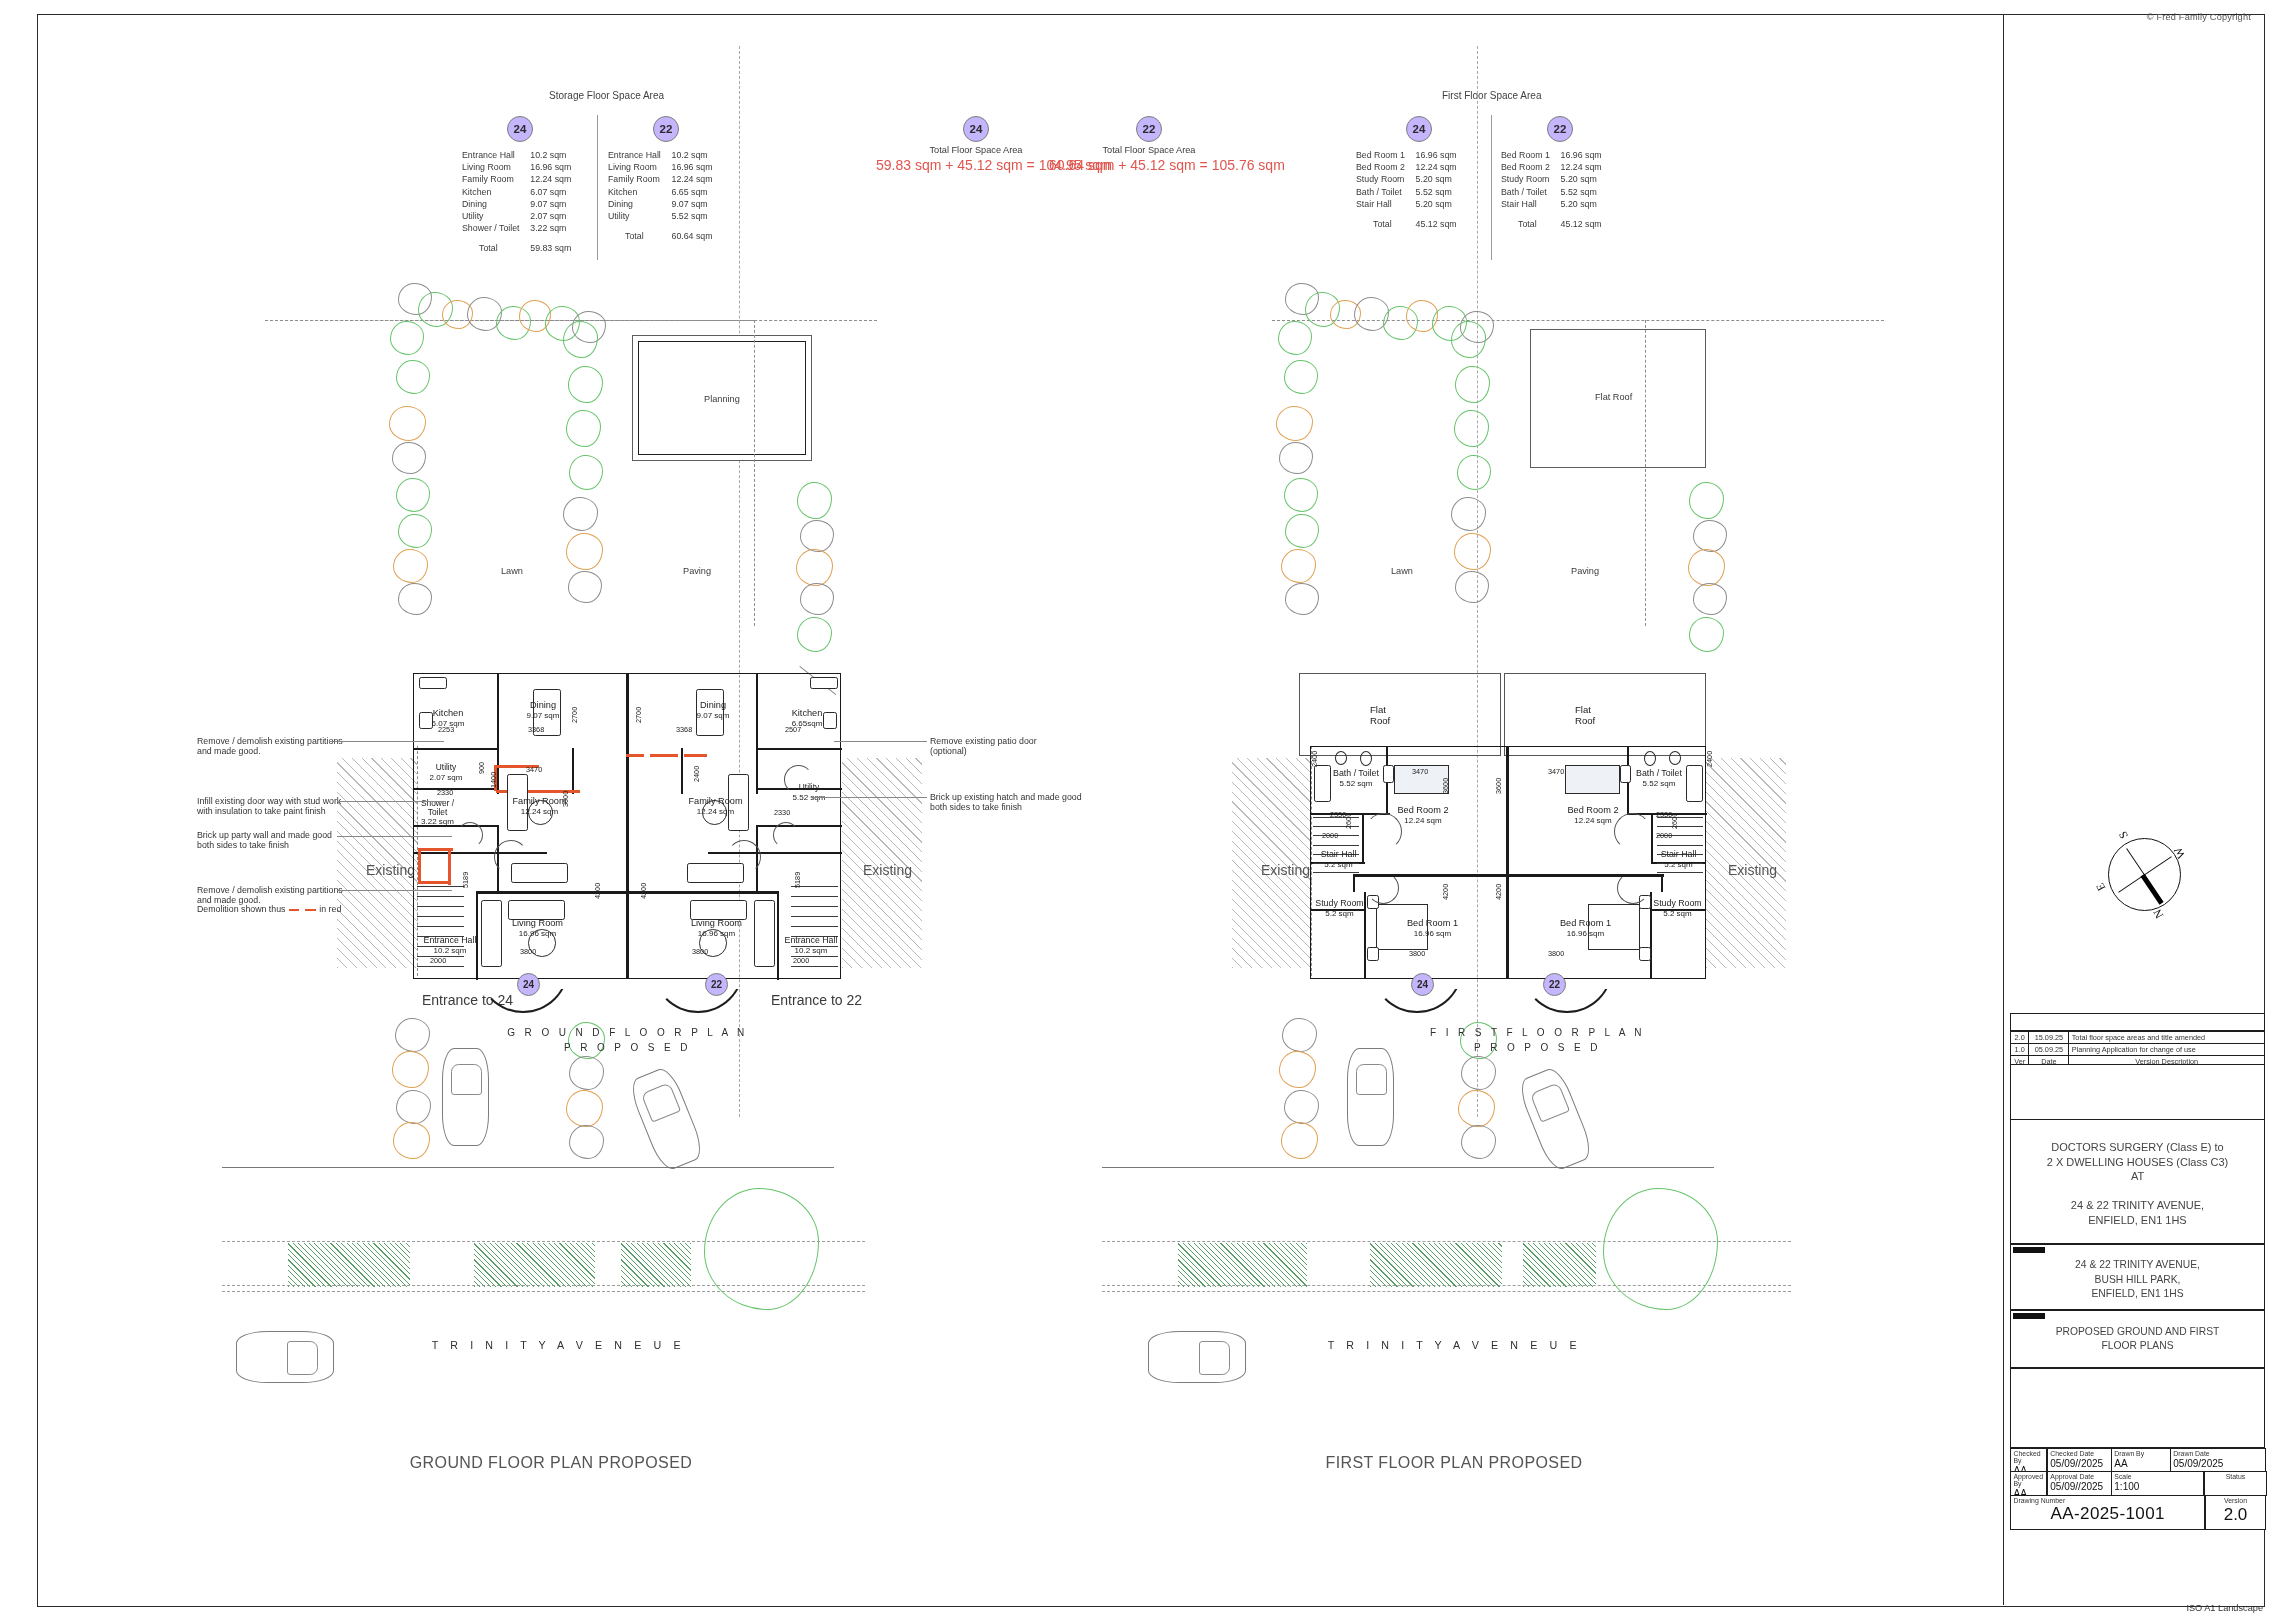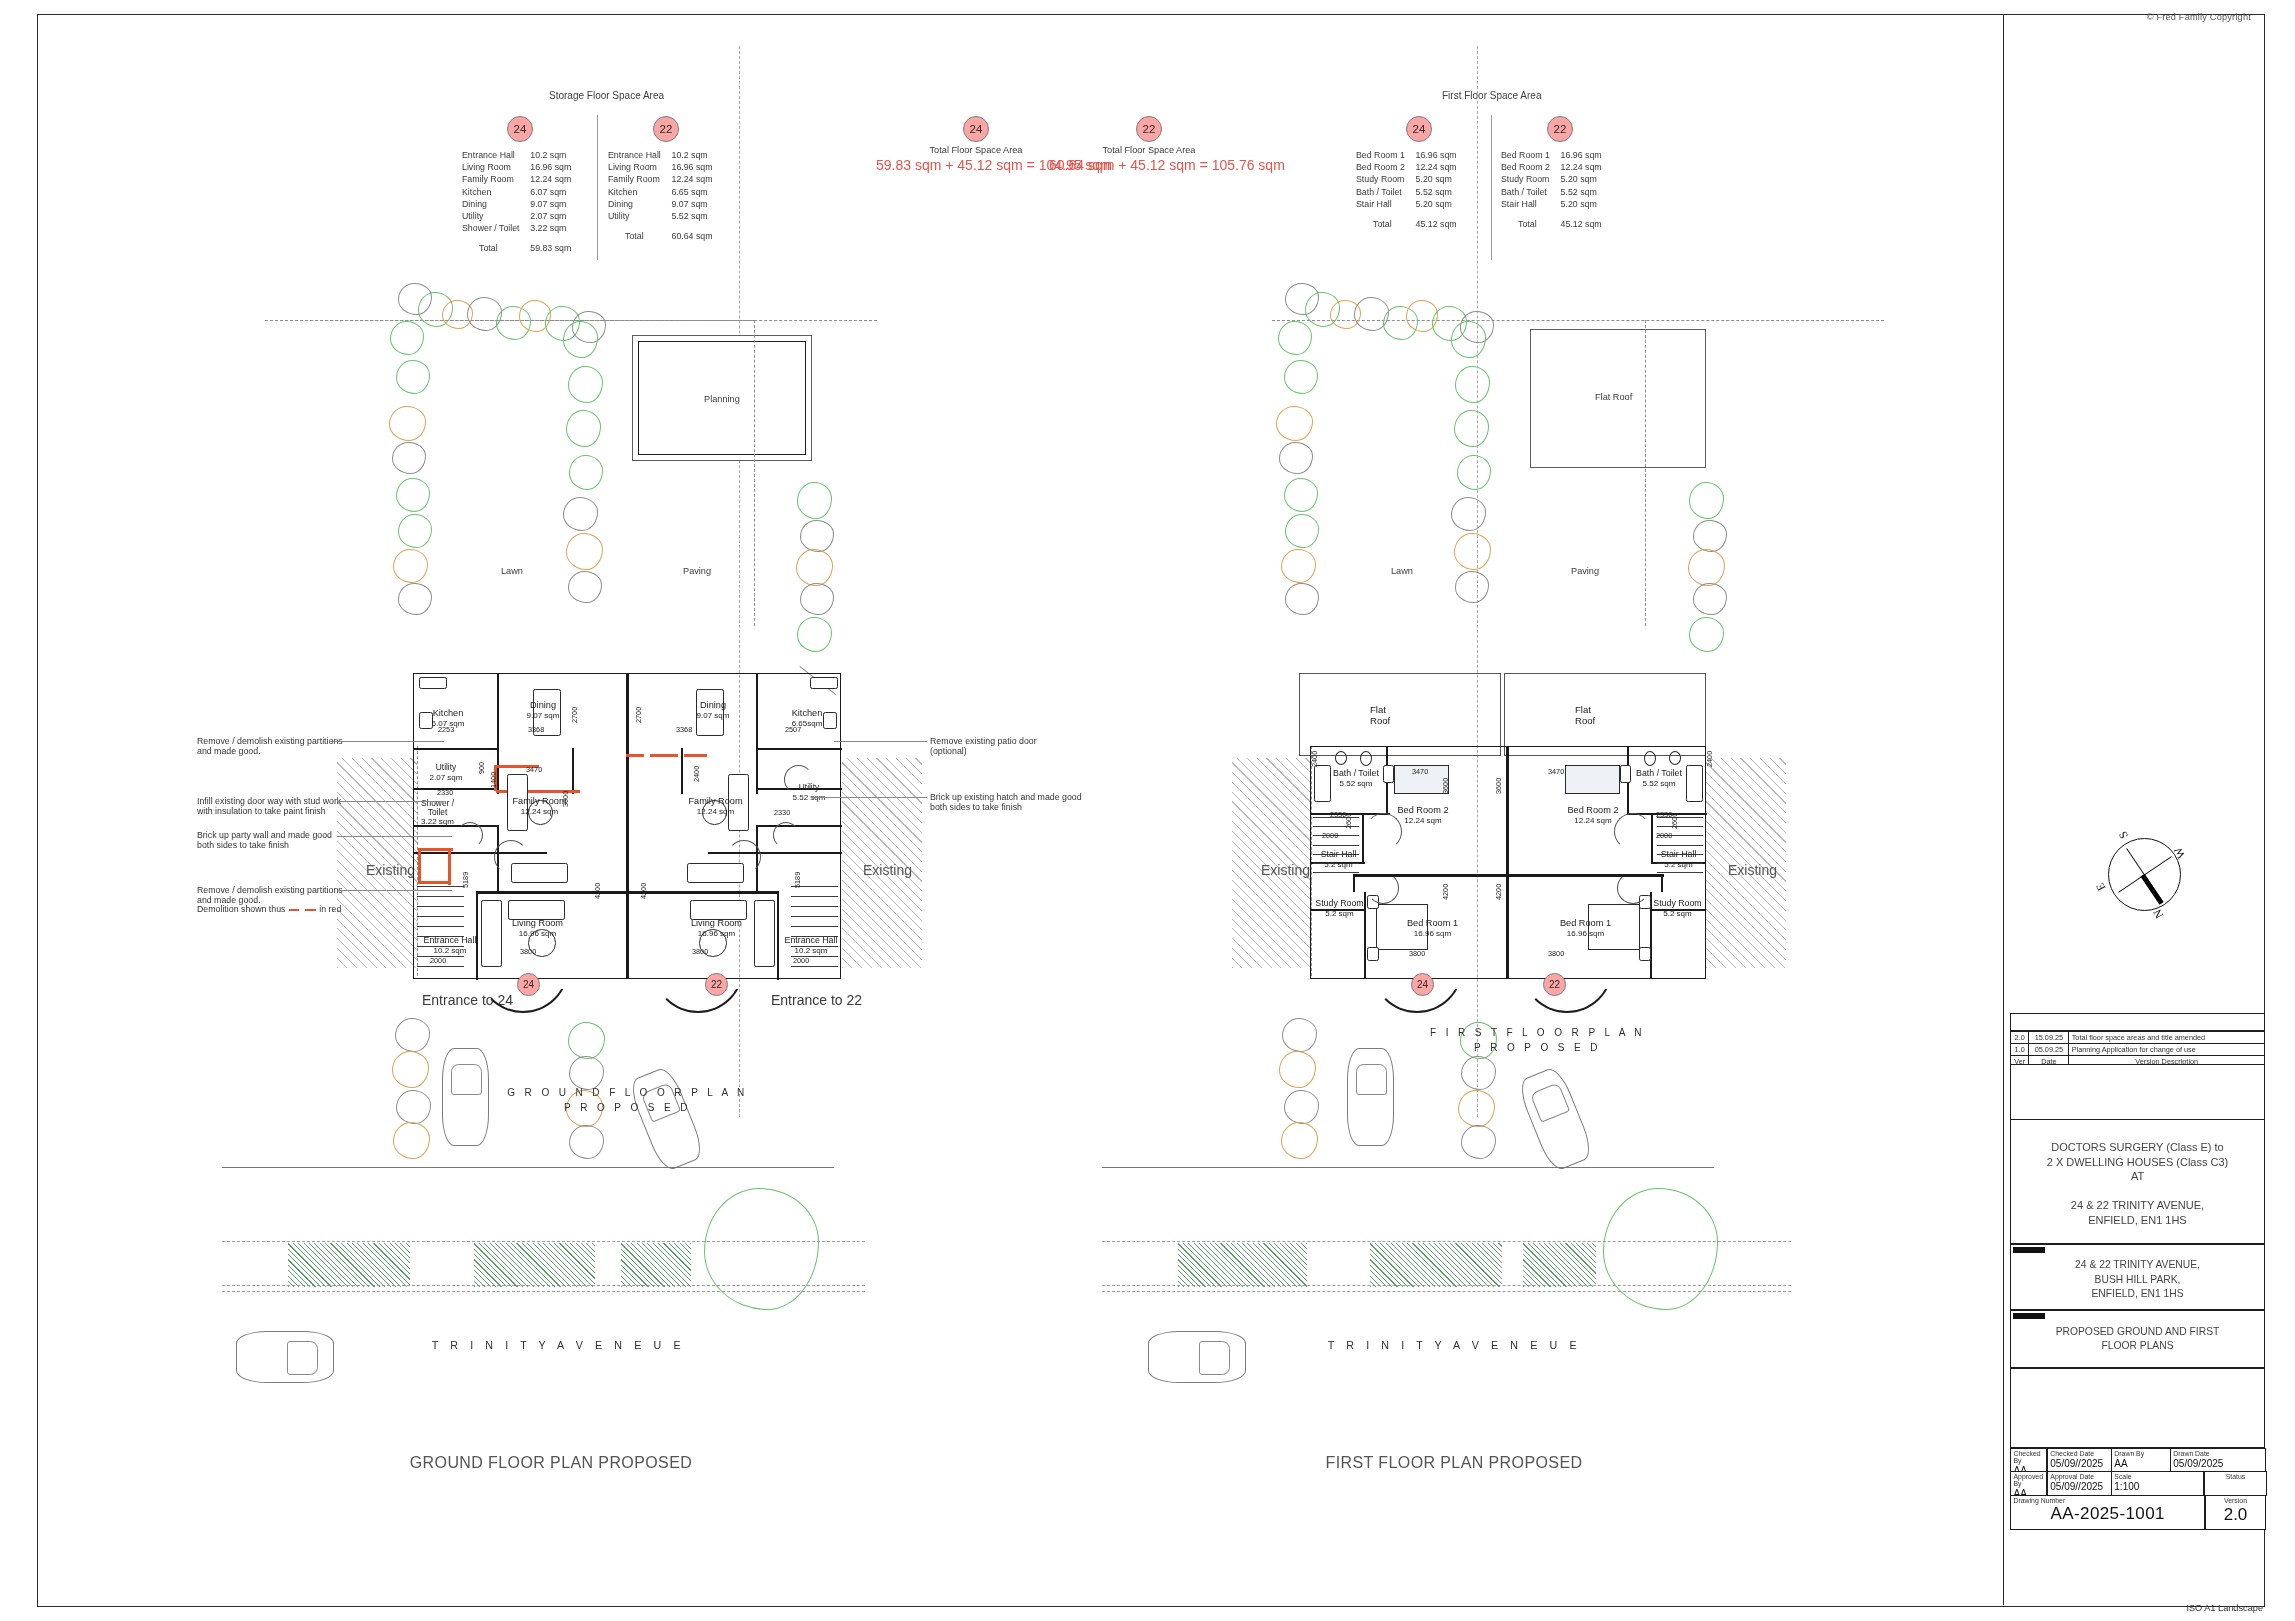--- a/index.html
+++ b/index.html
@@ -35,21 +35,21 @@
   
   .sched-title { font-size: 10px; color: #3f3f3f; }
   .sched-divider {
     position: absolute; width: 0; border-left: 0.8px solid #9a9a9a;
   }
   .plot-badge {
     position: absolute;
     width: 26px; height: 26px; border-radius: 50%;
     border: 0.8px solid #7d7d7d;
     display: flex; align-items: center; justify-content: center;
-    font-size: 11.5px; color: #2b2b2b; background: #fca5a5;
+    font-size: 11.5px; color: #2b2b2b; background: #c4b5fd; font-weight: bold;
   }
   .area-tbl { position: absolute; font-size: 8.8px; color: #3a3a3a; }
   .area-tbl table { border-collapse: collapse; }
   .area-tbl td { padding: 0 0 1.9px 0; line-height: 10.3px; white-space: nowrap; }
   .area-tbl td.v { padding-left: 10.7px; }
   .area-tot td { padding-top: 7.7px; }
   .area-tot td.lbl { padding-left: 17px; }
   .red { color: #e0554e; }
 
   
@@ -550,21 +550,21 @@
     <div class="car" style="left:643px; top:1070px; width:47px; height:98px; transform:rotate(-22deg);"></div>
     <div class="shrub tree-grey" style="left:395px; top:1018px; width:35px; height:34px;"></div>
     <div class="shrub tree-orange" style="left:392px; top:1051px; width:37px; height:37px;"></div>
     <div class="shrub tree-grey" style="left:396px; top:1090px; width:35px; height:34px;"></div>
     <div class="shrub tree-orange" style="left:393px; top:1122px; width:37px; height:37px;"></div>
     <div class="shrub tree-green" style="left:568px; top:1022px; width:37px; height:37px;"></div>
     <div class="shrub tree-grey" style="left:569px; top:1056px; width:35px; height:34px;"></div>
     <div class="shrub tree-orange" style="left:566px; top:1090px; width:37px; height:37px;"></div>
     <div class="shrub tree-grey" style="left:569px; top:1125px; width:35px; height:34px;"></div>
 
-    <div class="plan-caption" style="left:490px; top:1085px; width:275px;">
+    <div class="plan-caption" style="left:490px; top:1025px; width:275px;">
       <span>G R O U N D   F L O O R   P L A N</span><br>
       <span>P R O P O S E D</span>
     </div>
 
     <div class="thin" style="left:222px; top:1167px; width:612px; height:0; border-top:0.8px solid #777; border-left:0;border-right:0;border-bottom:0;"></div>
     <div class="road-line" style="left:222px; top:1241px; width:643px;"></div>
     <div class="road-line" style="left:222px; top:1285px; width:643px;"></div>
     <div class="road-line" style="left:222px; top:1291px; width:643px;"></div>
     <div class="verge" style="left:288px; top:1243px; width:122px; height:44px;"></div>
     <div class="verge" style="left:474px; top:1243px; width:121px; height:44px;"></div>

